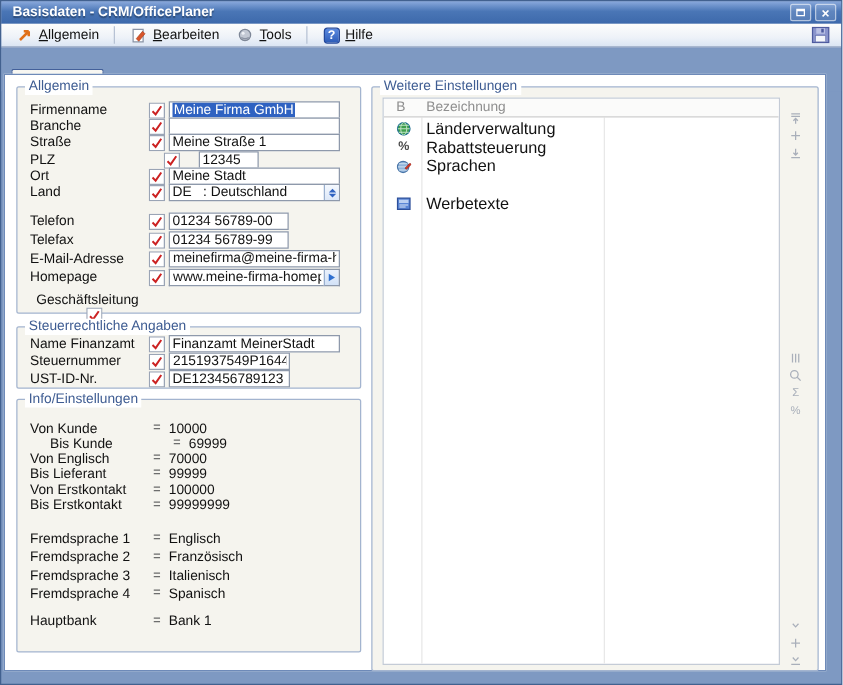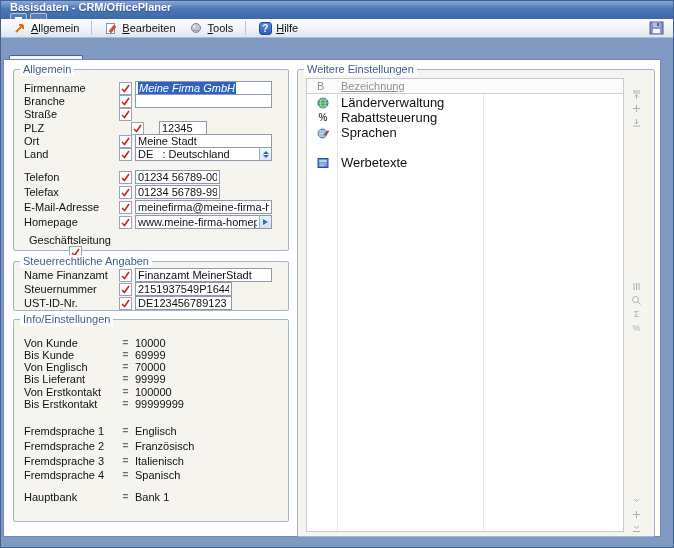--- a/index.html
+++ b/index.html
@@ -5,21 +5,21 @@
   * { box-sizing: border-box; margin: 0; padding: 0; }
   html,body { width:674px; height:548px; background:#fff; font-family:"Liberation Sans", sans-serif; }
   .window {
     position:relative; width:674px; height:548px;
     border:1px solid #42618f; background:#7e99c2; overflow:hidden;
   }
   
   .titlebar {
     position:absolute; left:0; top:0; right:0; height:18px;
     background:linear-gradient(180deg,#8aa9dc 0%,#4a76b6 45%,#3d69ab 100%);
-    display:flex; align-items:flex-start; padding:0 4px 0 9px;flex-direction:column;
+    display:flex; align-items:center; padding:0 4px 0 9px;
   }
   .title { color:#fff; font-size:11px; font-weight:bold; flex:1;
            text-shadow:0 1px 1px rgba(0,0,0,.35); white-space:nowrap; }
   .winbtns { display:flex; gap:3px; }
   .winbtn { width:17px; height:14px; display:flex; align-items:center; justify-content:center;
             border:1px solid rgba(255,255,255,.55); border-radius:2px;
             background:rgba(255,255,255,.12); cursor:default; }
   .restore-glyph { width:7px; height:6px; border:1px solid #fff; border-top-width:2px; }
   .close-glyph::before { content:"×"; color:#fff; font-size:11px; font-weight:bold; line-height:1; }
   
@@ -49,23 +49,23 @@
   .group { position:absolute; background:#f5f4ee; border:1px solid #a3b4cf; border-radius:2px; }
   .group-label { position:absolute; top:-7px; left:6px; background:#fff; padding:0 3px;
                  font-size:11px; line-height:13px; color:#3e5c92; white-space:nowrap; }
   
   .frow { position:absolute; left:10px; height:14px; display:flex; align-items:center; }
   .flabel { width:95px; font-size:11px; color:#111; white-space:nowrap; }
   .fcheck { width:13px; height:13px; margin-right:3px; flex:none; }
   .finput, .combo { height:14px; border:1px solid #8e99ab; background:#fff;
                     font-family:"Liberation Sans", sans-serif; font-size:11px; color:#111;
                     padding:0 2px; outline:none; }
-  .w-full { width:137px; } .w-plz { width:48px; } .w-tel { width:85px; }
+  .w-full { width:137px; } .w-plz { width:48px; } .w-tel { width:96px; }
   .w-gl  { width:105px; } .w-st { width:97px; } .w-hp { width:124px; border-right:none; }
-  .inputdiv { display:flex; align-items:center; white-space:pre; overflow:hidden;font-style:italic; }
+  .inputdiv { display:flex; align-items:center; white-space:pre; overflow:hidden; }
   .sel { background:#2f62c1; color:#fff; padding:0 1px; }
   .combo { position:relative; display:flex; align-items:center; white-space:pre; }
   .spin { position:absolute; right:0; top:0; bottom:0; width:12px;
           background:linear-gradient(180deg,#f4f8fe,#dde8f8); border-left:1px solid #9ab0cf;
           display:flex; flex-direction:column; align-items:center; justify-content:center; gap:1px; }
   .tri-up   { width:0; height:0; border-left:3px solid transparent; border-right:3px solid transparent; border-bottom:3px solid #2f62c1; }
   .tri-down { width:0; height:0; border-left:3px solid transparent; border-right:3px solid transparent; border-top:3px solid #2f62c1; }
   .hp-wrap { display:flex; align-items:center; }
   .gobtn { width:13px; height:14px; border:1px solid #8e99ab; border-left:1px solid #9ab0cf;
            background:linear-gradient(180deg,#eaf1fc,#d3e2f7);
@@ -76,21 +76,21 @@
   .irow { position:absolute; left:10px; height:13px; display:flex; align-items:center;justify-content:flex-end; }
   .ieq  { width:13px; color:#6d6d6d; font-size:10px; font-weight:bold; text-align:center; }
   .ival { font-size:11px; color:#111; padding-left:3px; }
   
   .wtable { position:absolute; left:8px; top:8px; width:318px; height:454px;
             background:#fff; border:1px solid #c4cbd6; overflow:hidden; }
   .whead { position:absolute; left:0; top:0; right:0; height:15px; background:#fbfbfa;
            border-bottom:1px solid #cfcfcf; display:flex; align-items:center;
            font-size:11px; color:#8f8f8f; }
   .wh-b   { width:32px; padding-left:10px; }
-  .wh-bez { padding-left:2px;text-decoration:underline; }
+  .wh-bez { padding-left:2px; }
   .vline  { position:absolute; top:0; bottom:0; width:1px; background:#e8e8e8; }
   .wrow { position:absolute; left:0; right:0; height:15px; display:flex; align-items:center;
           font-size:13px; color:#111; }
   .wicon { width:12px; height:12px; margin-left:10px; flex:none;
            display:flex; align-items:center; justify-content:center; }
   .wlabel { padding-left:12px; }
   .icon-percent::before { content:"%"; font-size:10px; font-weight:bold; color:#4a4a4a; }
   
   .stack { position:absolute; left:330px; width:17px; display:flex; flex-direction:column;
            gap:2px; align-items:center; }
@@ -195,20 +195,21 @@
             <path d="M3 7 L5.5 9.5 L10 3" stroke="#cc2222" stroke-width="1.6" fill="none"></path>
           </svg>
         <input class="finput w-full" value="" style="">
       </div>
       <div class="frow" style="top:37px;">
         <span class="flabel">Straße</span>
         <svg class="fcheck">
             <rect x="0.5" y="0.5" width="12" height="12" fill="#fff" stroke="#9aa4b5"></rect>
             <path d="M3 7 L5.5 9.5 L10 3" stroke="#cc2222" stroke-width="1.6" fill="none"></path>
           </svg>
+        <input class="finput w-full" value="Meine Straße 1" style="">
       </div>
       <div class="frow" style="top:51px;gap:12px;">
         <span class="flabel">PLZ</span>
         <svg class="fcheck">
             <rect x="0.5" y="0.5" width="12" height="12" fill="#fff" stroke="#9aa4b5"></rect>
             <path d="M3 7 L5.5 9.5 L10 3" stroke="#cc2222" stroke-width="1.6" fill="none"></path>
           </svg>
         <input class="finput w-plz" value="12345" style="">
       </div>
       <div class="frow" style="top:64px;">
@@ -311,21 +312,21 @@
     </div>
 
     <div class="group" style="left:9px; top:259px; width:276px; height:203px;">
       <span class="group-label">Info/Einstellungen</span>
 
       <div class="irow" style="top:16px;">
         <span class="flabel">Von Kunde</span>
         <span class="ieq glyph-eq"></span>
         <span class="ival">10000</span>
       </div>
-      <div class="irow" style="top:28px;">
+      <div class="irow" style="top:28px;margin-left:16px;">
         <span class="flabel">Bis Kunde</span>
         <span class="ieq glyph-eq"></span>
         <span class="ival">69999</span>
       </div>
       <div class="irow" style="top:40px;">
         <span class="flabel">Von Englisch</span>
         <span class="ieq glyph-eq"></span>
         <span class="ival">70000</span>
       </div>
       <div class="irow" style="top:52px;">

